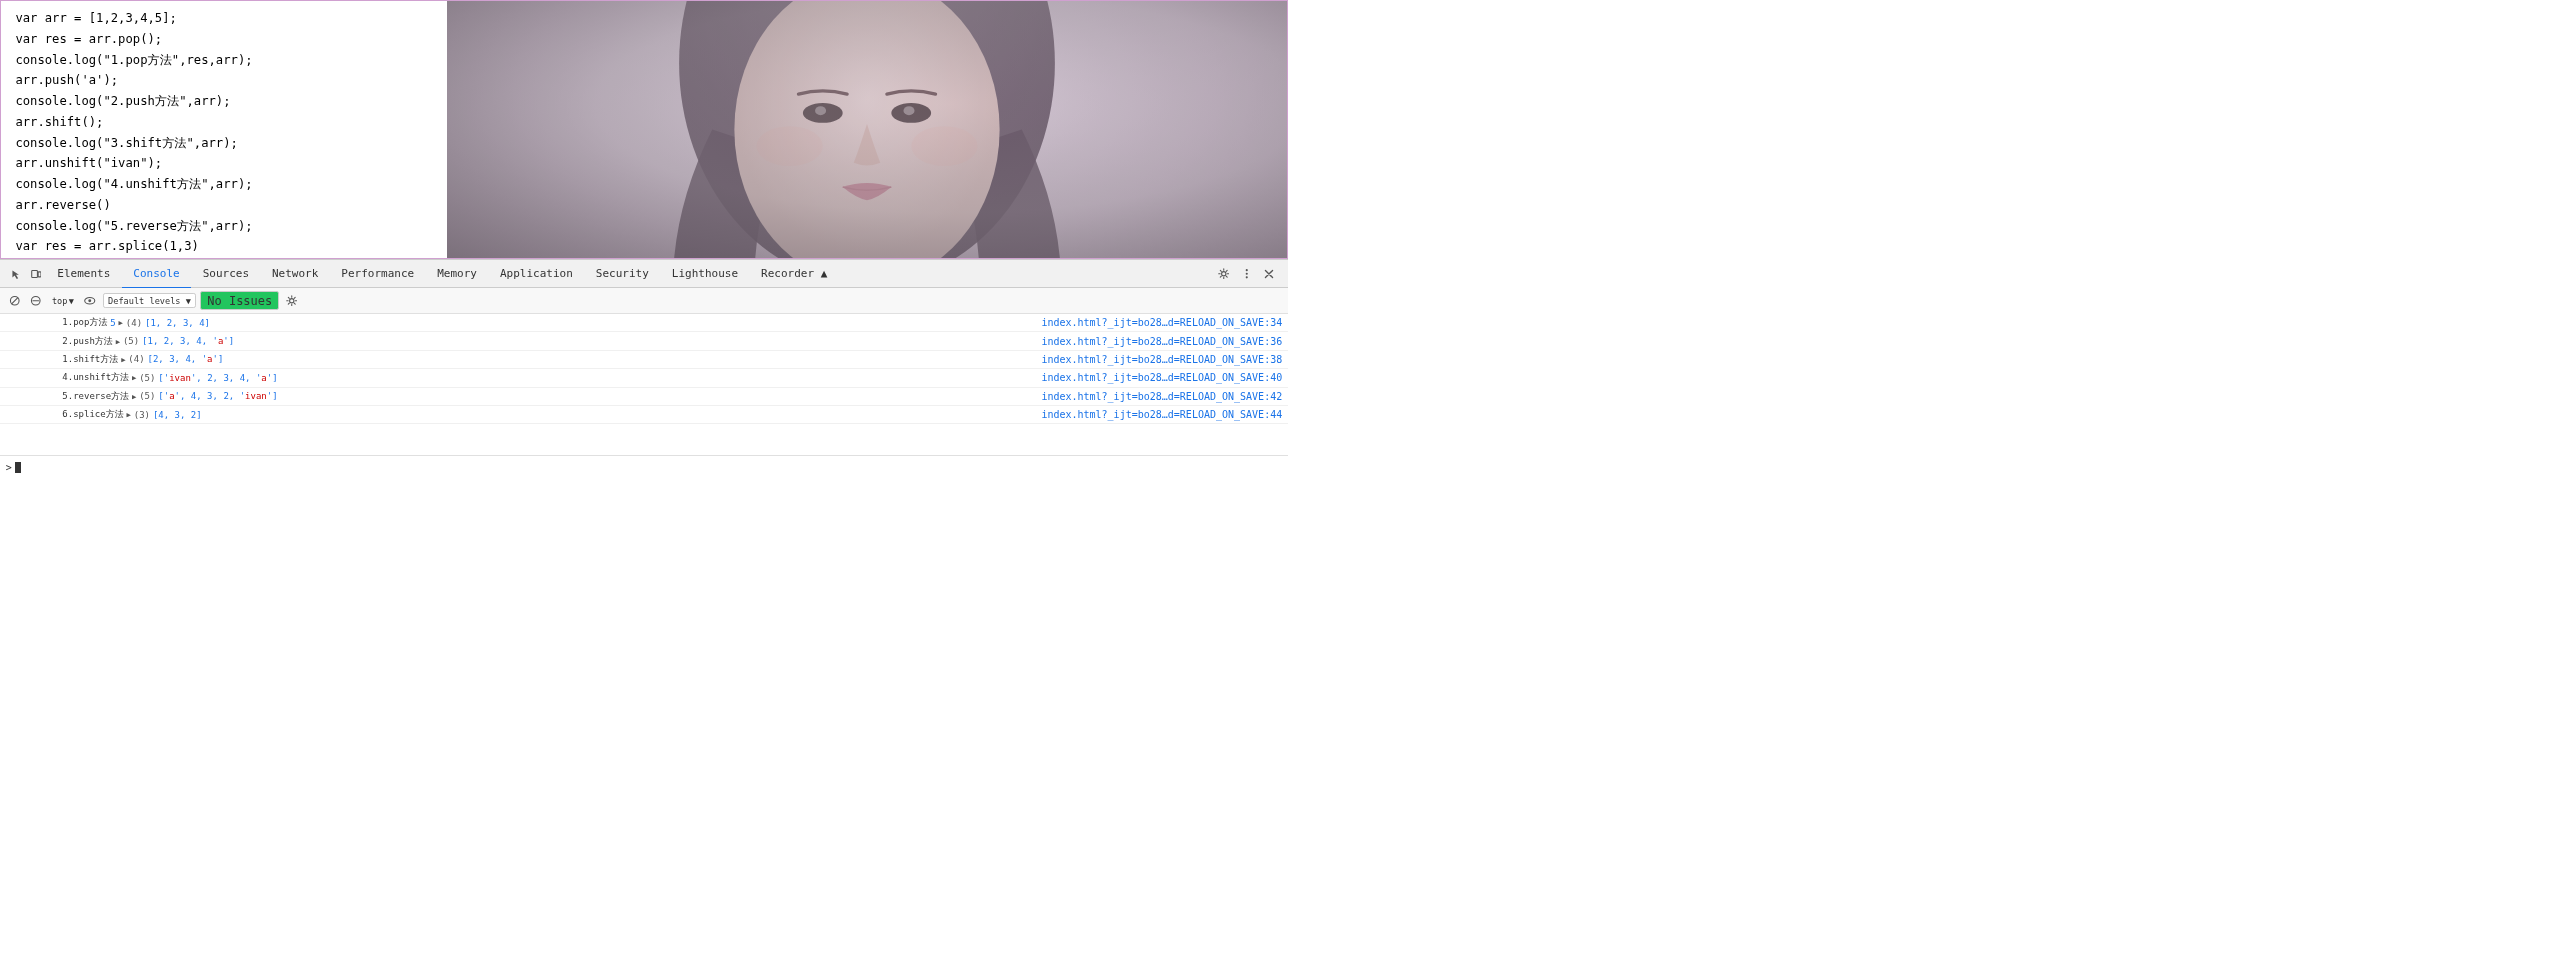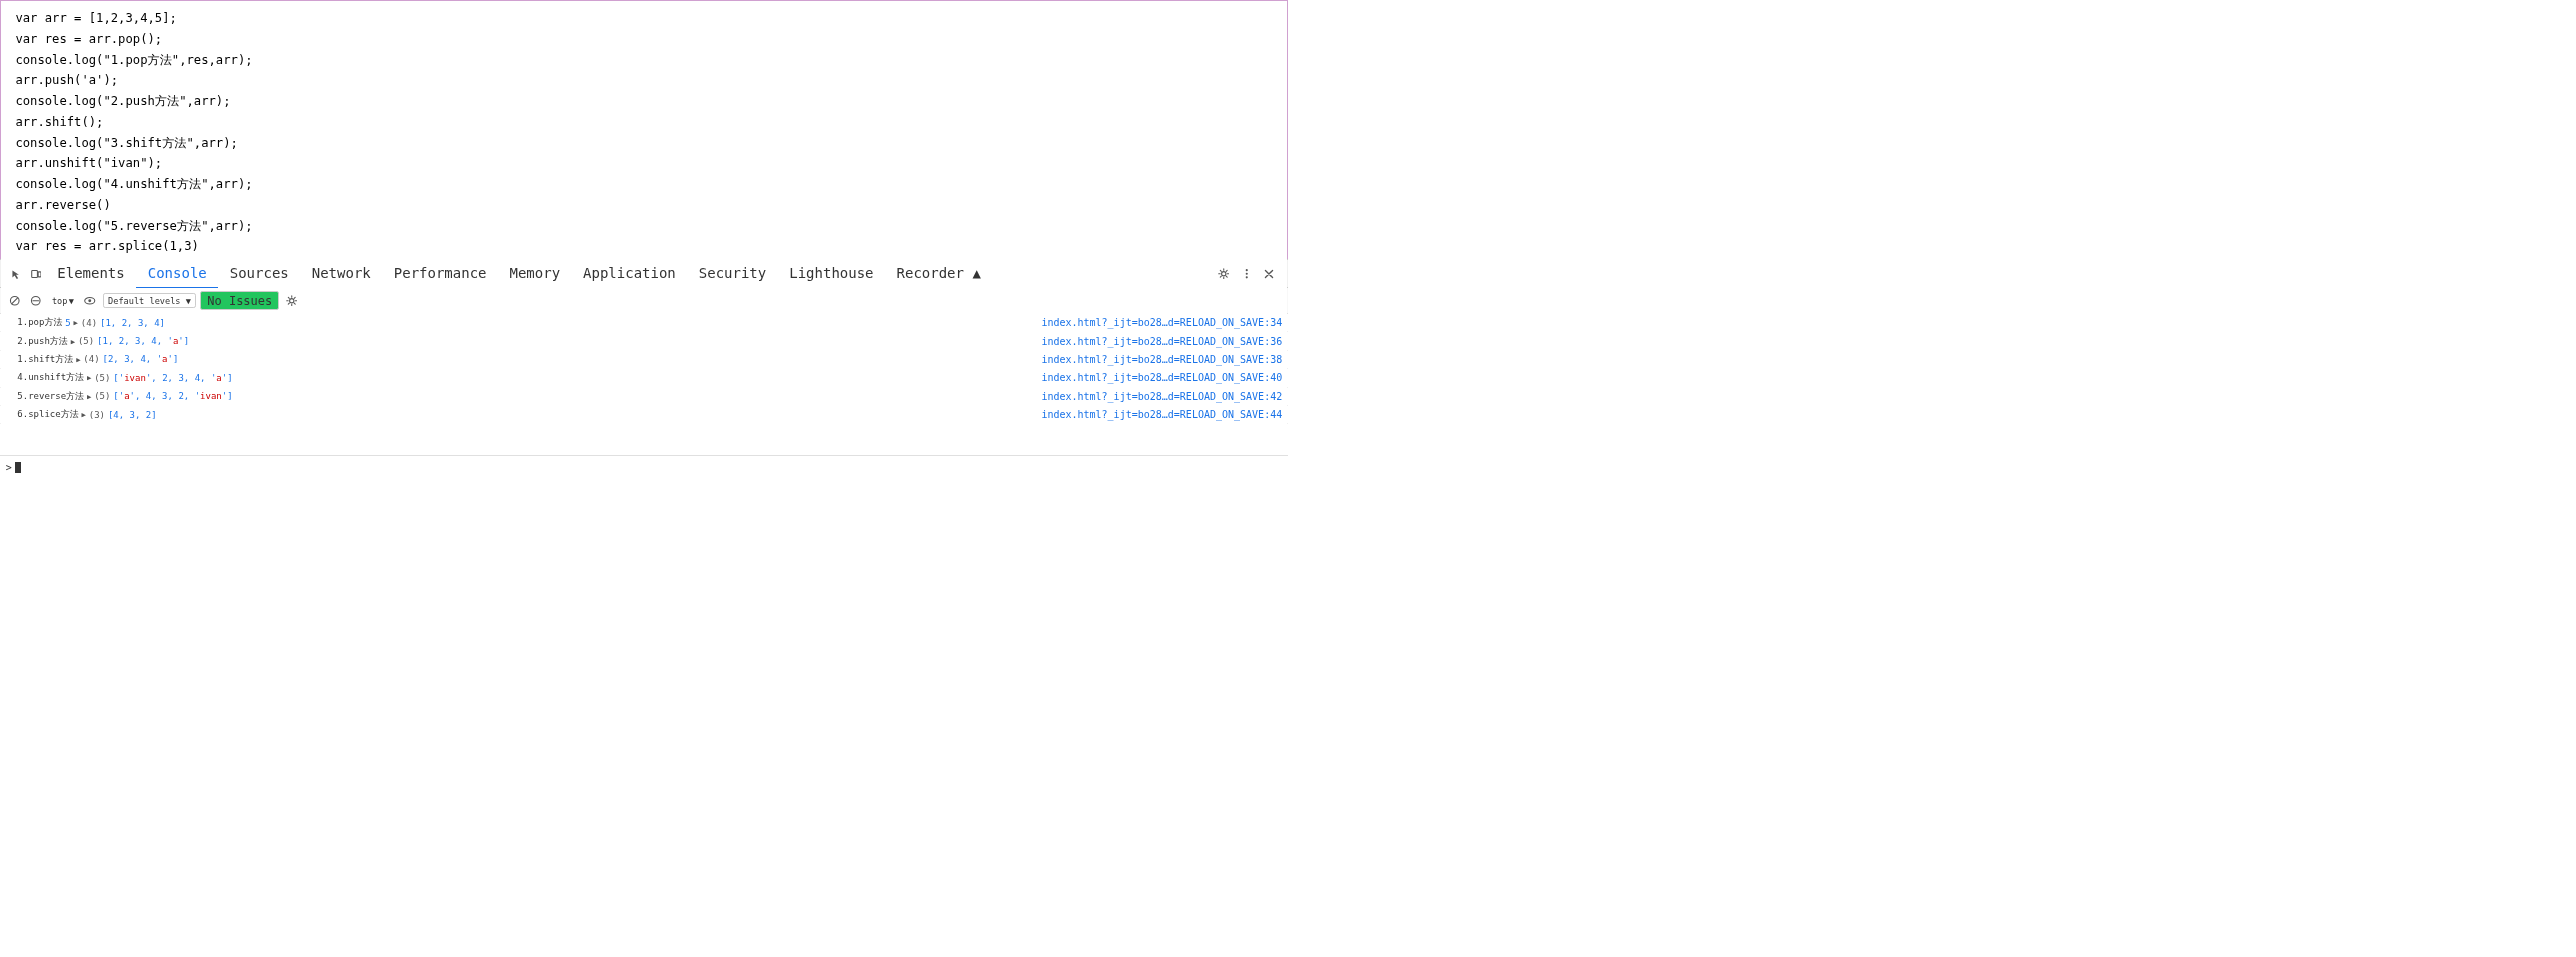--- a/index.html
+++ b/index.html
@@ -11,21 +11,20 @@
       overflow: hidden;
       font-size: 8.6px;
     }
 
     
     .top-section {
       display: flex;
       height: 259px;
       border: 1.4px solid #d0a0d0;
       background: #fff;
-      flex-direction: column;
     }
 
     .code-area {
       flex: 0 0 446px;
       background: #fff;
       padding: 7.2px 14.4px;
       font-family: 'Consolas', 'Monaco', monospace;
       font-size: 12.2px;
       line-height: 1.7;
       color: #000;
@@ -81,21 +80,21 @@
       align-items: stretch;
       height: 29px;
       flex: 1;
     }
 
     .devtools-tab {
       padding: 0 11.5px;
       display: flex;
       align-items: center;
       cursor: pointer;
-      font-size: 14px;
+      font-size: 11px;
       color: #333;
       border-bottom: 1.4px solid transparent;
       white-space: nowrap;
     }
     .devtools-tab.active {
       color: #1a73e8;
       border-bottom: 1.4px solid #1a73e8;
     }
 
     .devtools-right-icons {
@@ -218,20 +217,21 @@
       font-size: 9px;
     }
 
     .console-row-left {
       display: flex;
       align-items: center;
       gap: 2.9px;
       color: #333;
       font-family: 'Consolas', monospace;
       font-size: 9px;
+      margin-left: 45px;
     }
     .console-row-left .triangle { color: #555; cursor: pointer; font-size: 7.2px; }
     .console-row-left .arr-count { color: #555; }
     .console-row-left .arr-content { color: #1a73e8; }
     .console-row-left .string-val { color: #c00; }
     .console-row-left .num-val { color: #1a73e8; }
 
     .console-row-right {
       color: #1a73e8;
       font-size: 10px;

